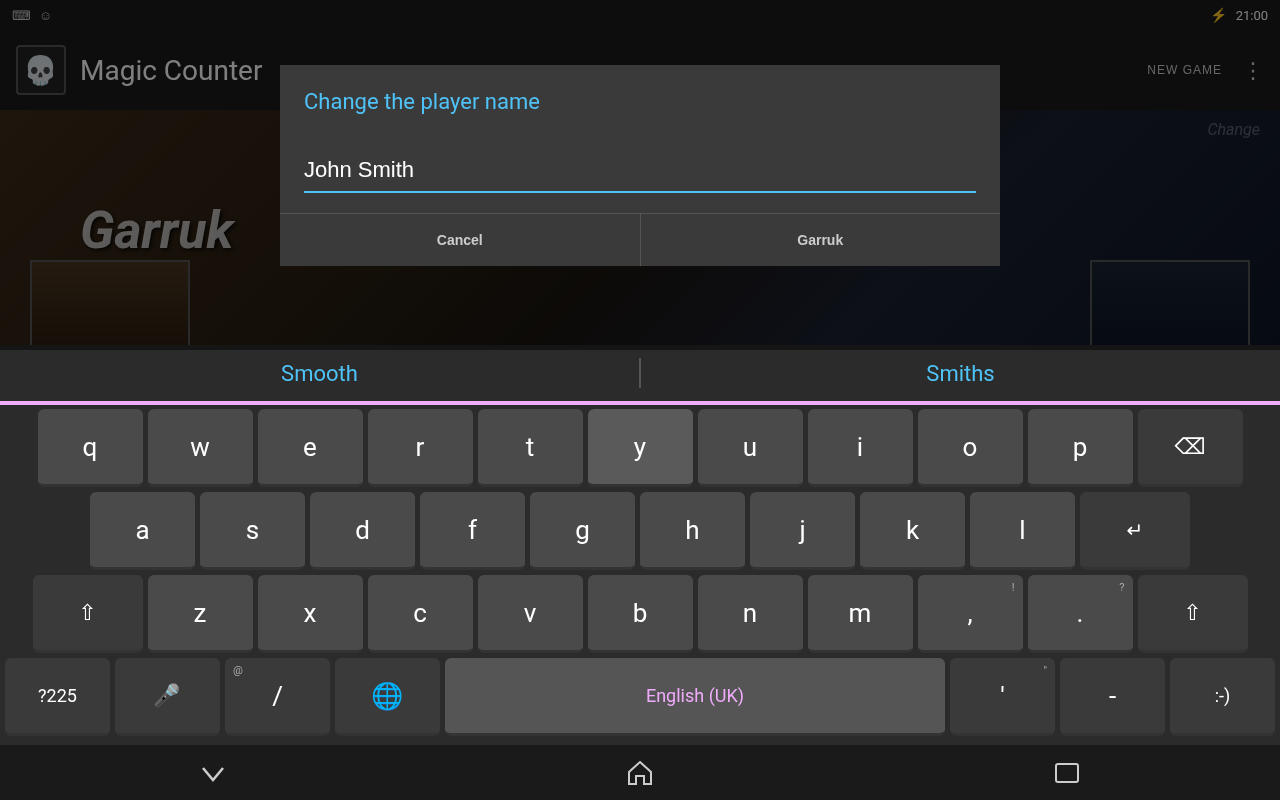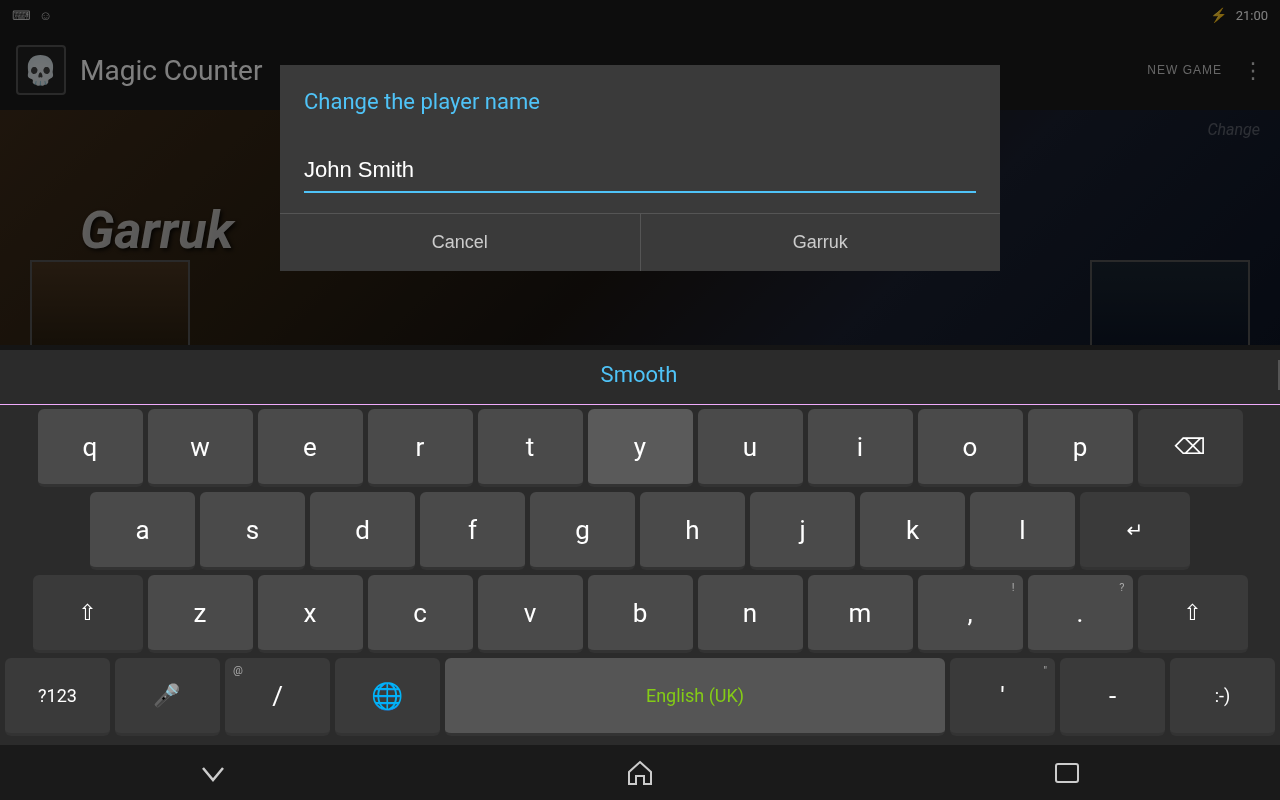--- a/index.html
+++ b/index.html
@@ -192,25 +192,26 @@
       outline: none;
     }
     .dialog-buttons {
       display: flex;
     }
     .dialog-btn {
       flex: 1;
       padding: 18px;
       text-align: center;
       color: #ccc;
-      font-size: 18px;
+      font-size: 14px;
       cursor: pointer;
       background: none;
       border: none;
       text-transform: none;
+      font-weight: bold;
     }
     .dialog-btn:first-child {
       border-right: 1px solid #555;
     }
 
     
     #keyboard-area {
       position: absolute;
       bottom: 0;
       left: 0;
@@ -222,21 +223,21 @@
 
     
     #suggestions {
       width: 100%;
       height: 60px;
       background: #2b2b2b;
       display: flex;
       align-items: center;
       justify-content: center;
       gap: 0;
-      border-bottom: 1px solid #f0abfc;
+      border-bottom: 4px solid #f0abfc;
     }
     .suggestion {
       flex: 1;
       text-align: center;
       color: #4fc3f7;
       font-size: 22px;
       padding: 8px;
       cursor: pointer;
       position: relative;
     }
@@ -375,20 +376,23 @@
 </div>
 
 <div id="keyboard-area">
 
   <div id="suggestions">
     <div class="suggestion">
       <span>Smooth</span>
     </div>
     <div class="suggestion-divider"></div>
     <div class="suggestion-divider"></div>
+    <div class="suggestion">
+      <span>Smiths</span>
+    </div>
   </div>
 
   <div id="keyboard-keys">
 
     <div class="key-row">
       <div class="key">q</div>
       <div class="key">w</div>
       <div class="key">e</div>
       <div class="key">r</div>
       <div class="key">t</div>
@@ -433,27 +437,27 @@
       </div>
       <div class="key">
         .<span class="key-sub">?</span>
       </div>
       <div class="key action" style="min-width:110px;">
         <span class="shift-icon">⇧</span>
       </div>
     </div>
 
     <div class="key-row">
-      <div class="key action dark" style="font-size:18px; min-width:100px;">?123</div>
+      <div class="key action dark" style="font-size:18px; min-width:100px;">?225</div>
       <div class="key action dark" style="font-size:22px; min-width:90px;">🎤</div>
       <div class="key action dark" style="position:relative; min-width:90px;">
         /<span class="key-sub-left">@</span>
       </div>
       <div class="key action dark" style="min-width:90px;">🌐</div>
-      <div class="key space-key" style="font-size:18px; color:#84cc16;">English (UK)</div>
+      <div class="key space-key" style="font-size:18px; color:#f0abfc;">English (UK)</div>
       <div class="key action dark" style="position:relative; min-width:70px;">
         '<span class="key-sub">"</span>
       </div>
       <div class="key action dark" style="min-width:70px;">-</div>
       <div class="key action dark" style="font-size:18px; min-width:100px;">:-)</div>
     </div>
   </div>
 </div>
 
 <div id="nav-bar">

